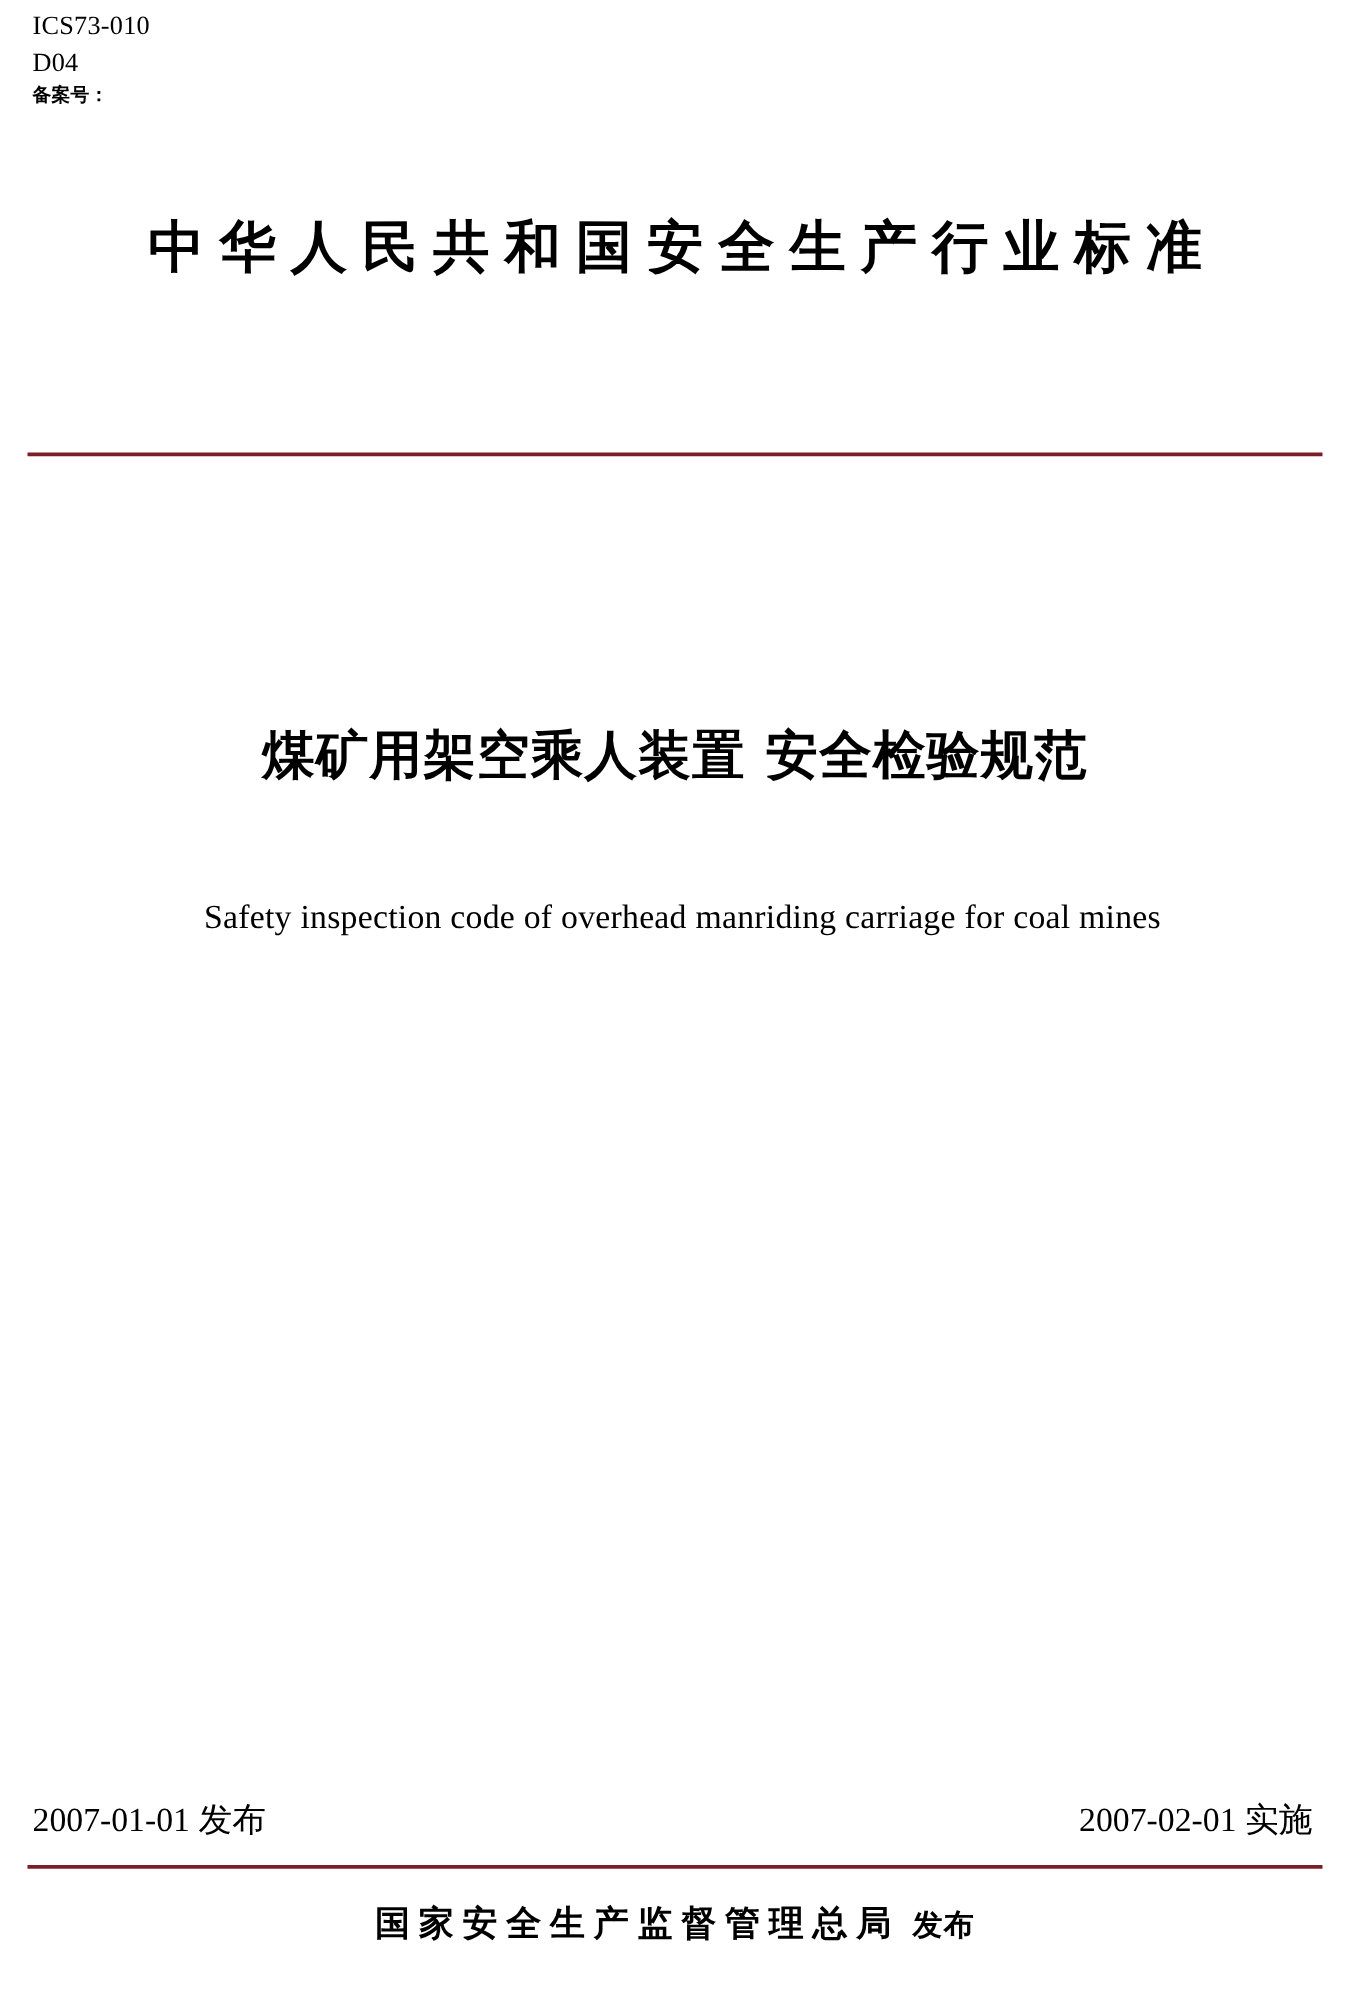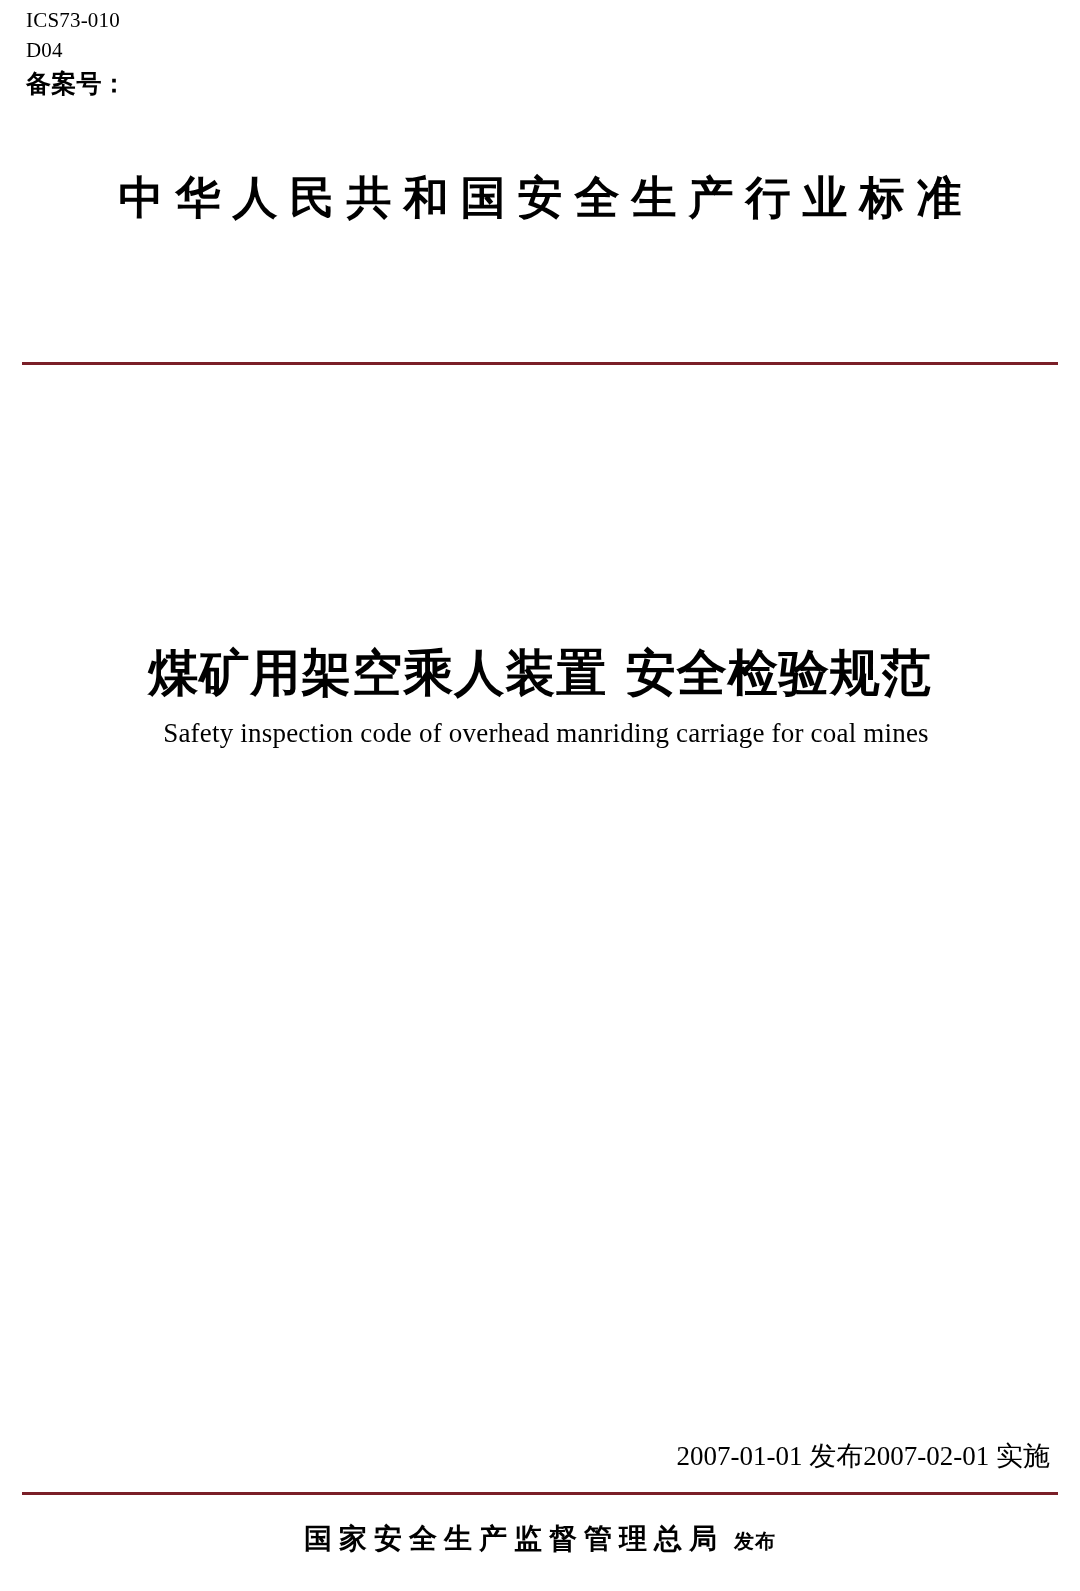--- a/index.html
+++ b/index.html
@@ -32,21 +32,21 @@
     line-height: 1.42;
   }
   .meta-line {
     font-family: "Liberation Serif", serif;
     font-size: 21px;
     letter-spacing: 0.2px;
     white-space: nowrap;
   }
   .meta-line.cjk {
     font-family: "DejaVu Sans", sans-serif;
-    font-size: 25px;
+    font-size: 15px;
     font-weight: 600;
   }
 
   
   .aq-logo {
     position: absolute;
     right: 36px;
     top: 14px;
     font-family: "Liberation Serif", serif;
     font-weight: bold;
@@ -96,25 +96,25 @@
     top: 1492px;
     height: 3px;
     background: #7a1f28;
   }
 
   
   .doc-title-cn {
     position: absolute;
     left: 0;
     right: 0;
-    top: 640px;
+    top: 576px;
     text-align: center;
     font-family: "DejaVu Sans", sans-serif;
     font-weight: bold;
-    font-size: 50px;
+    font-size: 42px;
     letter-spacing: 1px;
     white-space: nowrap;
   }
   .doc-title-en {
     position: absolute;
     left: 12px;
     right: 0;
     top: 718px;
     text-align: center;
     font-family: "Liberation Serif", serif;
@@ -123,21 +123,21 @@
     white-space: nowrap;
   }
 
   
   .footer-dates {
     position: absolute;
     left: 26px;
     right: 30px;
     top: 1438px;
     display: flex;
-    justify-content: flex-end;
+    justify-content: space-between;
     align-items: baseline;
   }
   .date-item {
     font-family: "Liberation Serif", serif;
     font-size: 27px;
     white-space: nowrap;
   }
 
   
   .issuer {
@@ -150,21 +150,21 @@
   }
   .issuer-name {
     font-family: "DejaVu Sans", sans-serif;
     font-weight: bold;
     font-size: 28px;
     letter-spacing: 7px;
   }
   .issuer-verb {
     font-family: "DejaVu Sans", sans-serif;
     font-weight: bold;
-    font-size: 20px;
+    font-size: 24px;
     letter-spacing: 1px;
     margin-left: 10px;
   }
 </style>
 </head>
 <body>
 
 <div class="page">
 
   <div class="meta-block">

